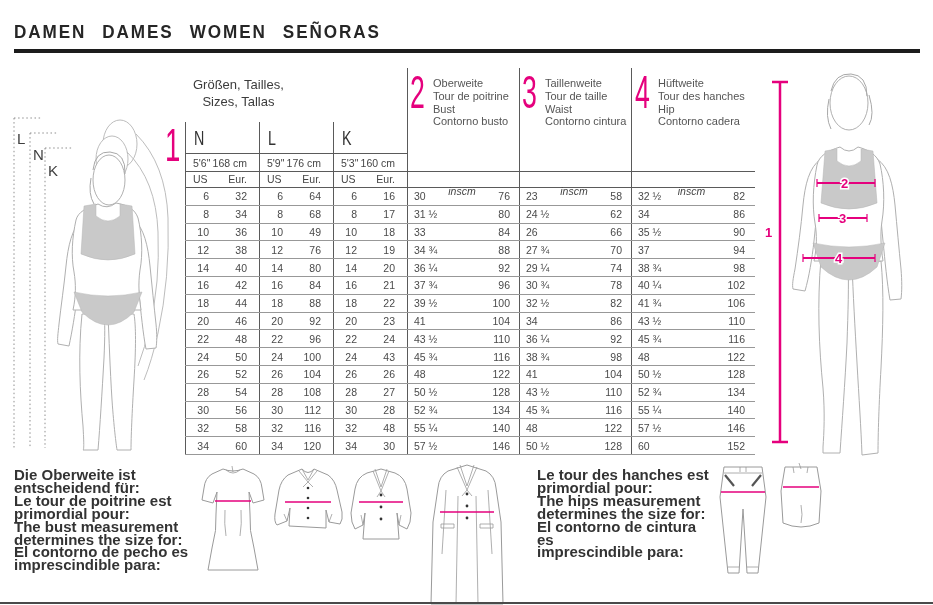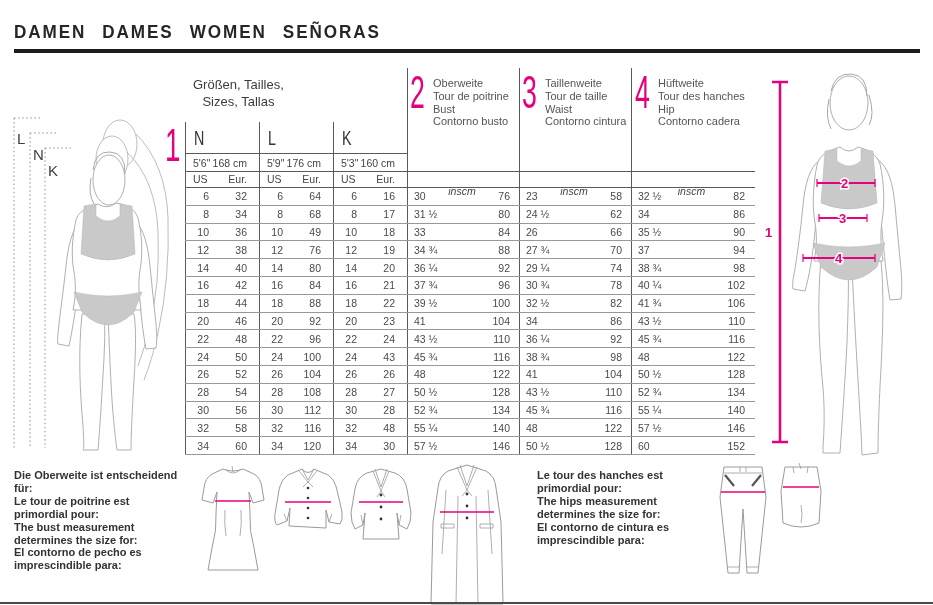--- a/index.html
+++ b/index.html
@@ -40,21 +40,21 @@
   .c.size .eur{flex:1;text-align:right;padding-right:12px;}
   .c.meas{width:112px;display:flex;box-sizing:border-box;padding:0 9px 0 7px;
           justify-content:space-between;}
   .c.meas.hip{width:124px;padding-right:10px;}
   
   .mgroup{position:absolute;top:70px;display:flex;}
   .mnum{font-size:46px;line-height:44px;color:var(--accent);transform:scaleX(.58);
         transform-origin:left top;width:23px;flex:none;}
   .mlines{font-size:11px;line-height:12.8px;color:#555;padding-top:7px;}
   
-  .footnote{position:absolute;top:469px;font-size:11px;line-height:12.9px;
+  .footnote{position:absolute;top:469px;font-size:15px;line-height:12.9px;
             font-weight:bold;color:#333;}
   
   svg{position:absolute;overflow:visible;}
   .body-line{fill:#fff;stroke:#b0b0b0;stroke-width:1;}
   .ghost{fill:#fff;stroke:#bdbdbd;stroke-width:1;}
   .ghost-arc{fill:none;stroke:#bdbdbd;stroke-width:1;}
   .hairline{fill:none;stroke:#a8a8a8;stroke-width:1;}
   .grayfill{fill:#c9c9c9;stroke:#b5b5b5;stroke-width:.5;}
   .dotted{fill:none;stroke:#8f8f8f;stroke-width:1;stroke-dasharray:1.5 2.6;}
   .hlabel{font-size:15px;fill:#3f3f3f;font-family:"Liberation Sans",sans-serif;}

